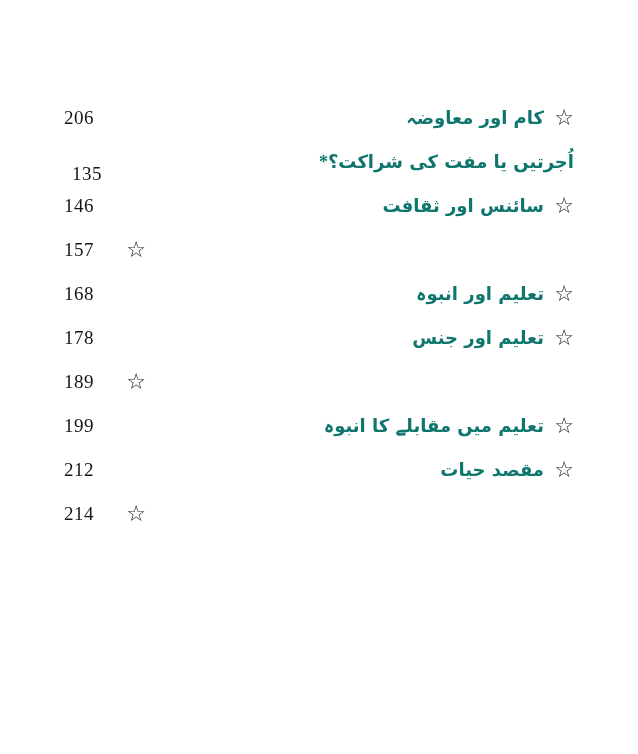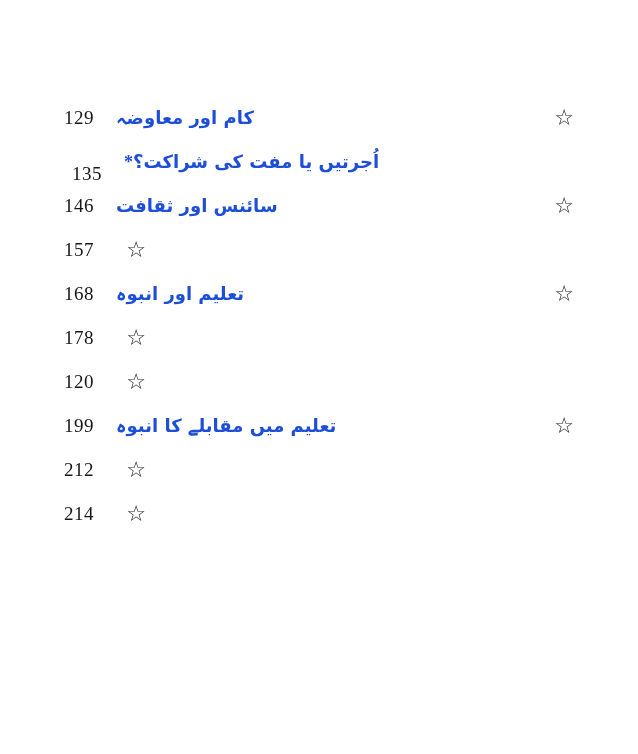--- a/index.html
+++ b/index.html
@@ -41,25 +41,25 @@
     text-align: left;
     letter-spacing: 0.5px;
   }
   .toc-row.sub-entry .page-num {
     padding-left: 8px;
     margin-top: 23px;
   }
   .title-cell {
     flex: 1 1 auto;
     direction: rtl;
-    text-align: left;
+    text-align: right;
     font-family: "DejaVu Sans", sans-serif;
     font-size: 18px;
     font-weight: bold;
-    color: #1d4ed8;
+    color: #0f766e;
     white-space: nowrap;
     line-height: 1;
   }
   .marker {
     font-family: "Liberation Serif", "DejaVu Serif", serif;
     font-weight: bold;
     font-size: 18px;
   }
   .bullet-cell {
     flex: 0 0 auto;
@@ -71,21 +71,21 @@
     line-height: 1;
     color: #1c1c1c;
   }
 </style>
 </head>
 <body>
 
 <div class="book-page">
   <div class="toc" id="toc">
   <div class="toc-row">
-    <div class="page-num">129</div>
+    <div class="page-num">206</div>
     <div class="title-cell" dir="rtl">
       <span>کام اور معاوضہ</span><span class="marker"></span>
     </div>
     <div class="bullet-cell">☆</div>
   </div>
 
   <div class="toc-row sub-entry">
     <div class="page-num">135</div>
     <div class="title-cell" dir="rtl">
       <span>اُجرتیں یا مفت کی شراکت؟</span><span class="marker">*</span>
@@ -109,38 +109,44 @@
   <div class="toc-row">
     <div class="page-num">168</div>
     <div class="title-cell" dir="rtl">
       <span>تعلیم اور انبوہ</span><span class="marker"></span>
     </div>
     <div class="bullet-cell">☆</div>
   </div>
 
   <div class="toc-row">
     <div class="page-num">178</div>
+    <div class="title-cell" dir="rtl">
+      <span>تعلیم اور جنس</span><span class="marker"></span>
+    </div>
     <div class="bullet-cell">☆</div>
   </div>
 
   <div class="toc-row">
-    <div class="page-num">120</div>
+    <div class="page-num">189</div>
     <div class="bullet-cell">☆</div>
   </div>
 
   <div class="toc-row">
     <div class="page-num">199</div>
     <div class="title-cell" dir="rtl">
       <span>تعلیم میں مقابلے کا انبوہ</span><span class="marker"></span>
     </div>
     <div class="bullet-cell">☆</div>
   </div>
 
   <div class="toc-row">
     <div class="page-num">212</div>
+    <div class="title-cell" dir="rtl">
+      <span>مقصد حیات</span><span class="marker"></span>
+    </div>
     <div class="bullet-cell">☆</div>
   </div>
 
   <div class="toc-row">
     <div class="page-num">214</div>
     <div class="bullet-cell">☆</div>
   </div>
 </div>
 </div>
 

